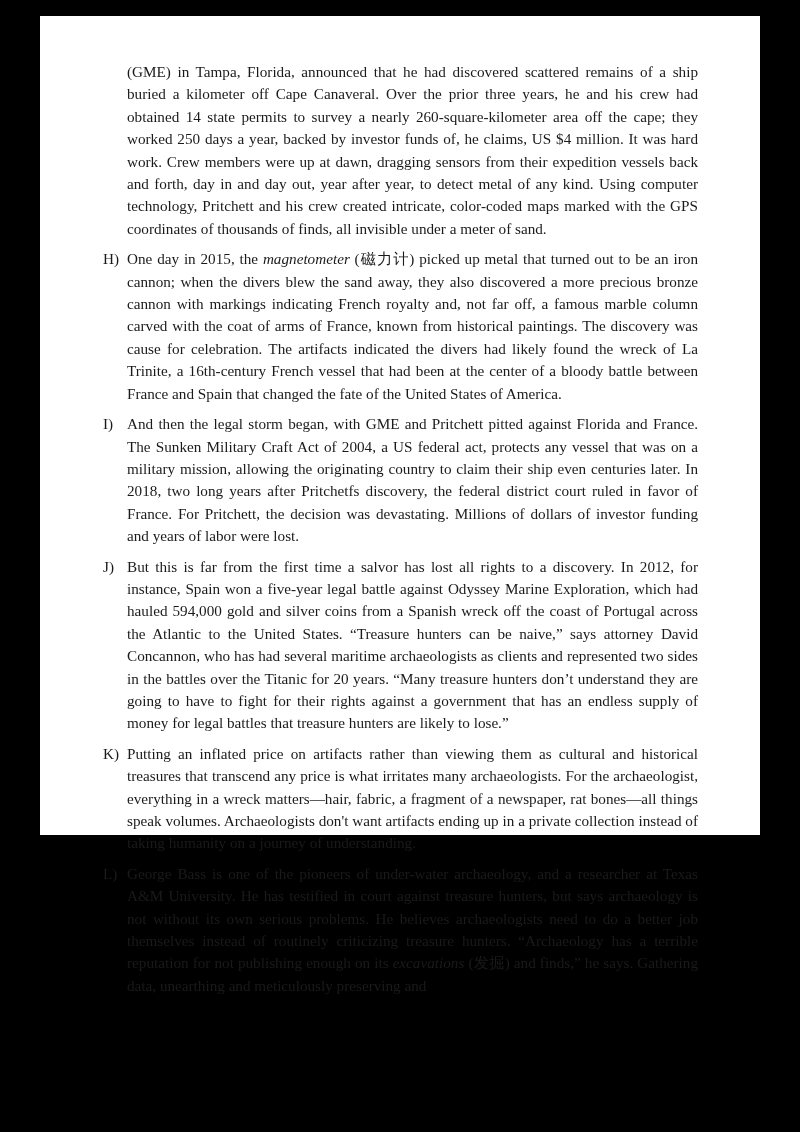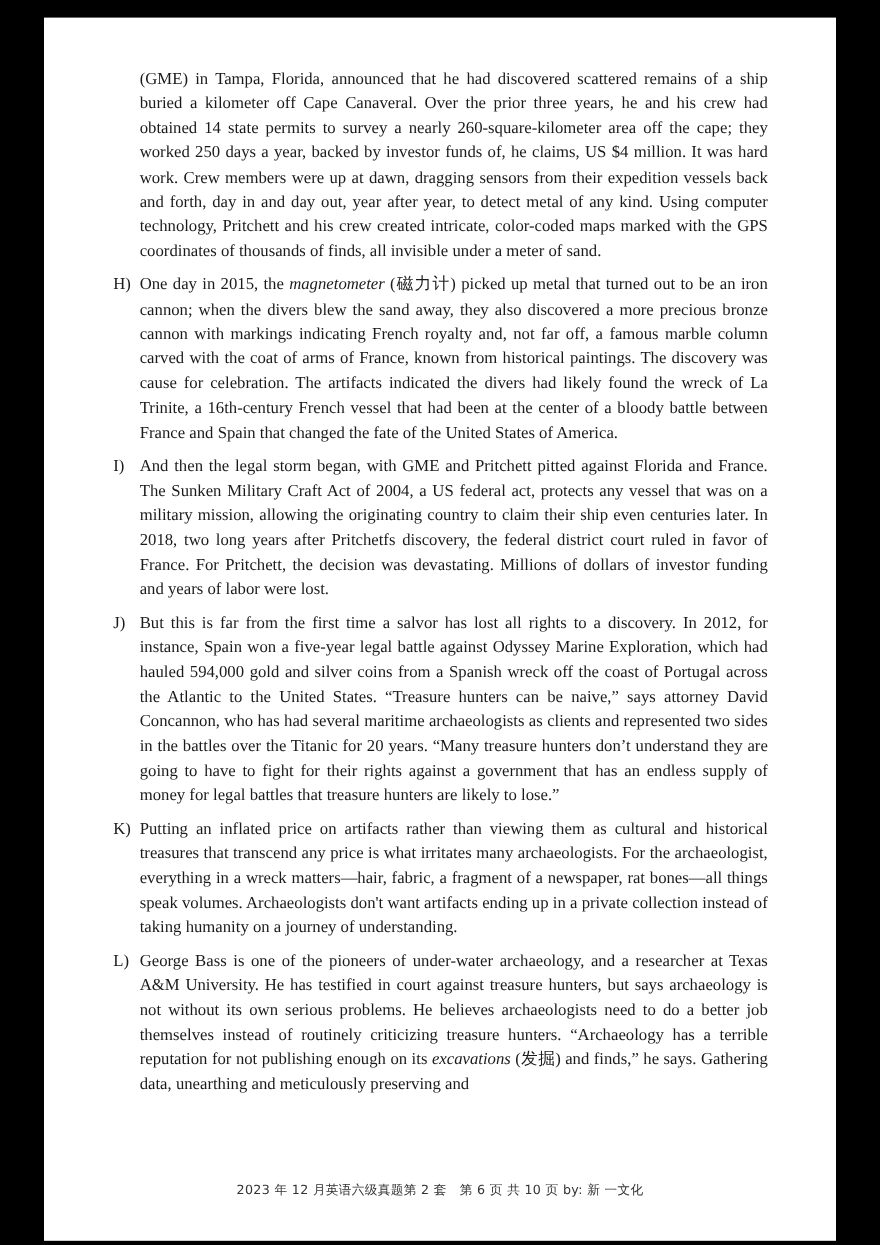--- a/index.html
+++ b/index.html
@@ -3,21 +3,21 @@
 <meta charset="utf-8">
 <style>
   html, body { margin: 0; padding: 0; }
   body {
     width: 800px; height: 1132px; background: #000;
     position: relative; overflow: hidden;
     font-family: "Liberation Serif", "DejaVu Serif", serif;
     color: #1a1a1a;
   }
   .page {
-    position: absolute; left: 40px; top: 16px; width: 720px; height: 1112px;
+    position: absolute; left: 40px; top: 16px; width: 720px; height: 819px;
     background: #fff;
   }
   .content {
     position: absolute; left: 87px; top: 45px; width: 571px;
   }
   .para {
     font-size: 15.2px; line-height: 22.4px; text-align: justify;
     margin: 0 0 8px 0; position: relative;
   }
   .para.cont { margin-bottom: 8px; }
@@ -56,14 +56,13 @@
 
     <p class="para lettered">
       <span class="label">K)</span><span>Putting an inflated price on artifacts rather than viewing them as cultural and historical treasures that transcend any price is what irritates many archaeologists. For the archaeologist, everything in a wreck matters—hair, fabric, a fragment of a newspaper, rat bones—all things speak volumes. Archaeologists don't want artifacts ending up in a private collection instead of taking humanity on a journey of understanding.</span>
     </p>
 
     <p class="para lettered">
       <span class="label">L)</span><span>George Bass is one of the pioneers of under-water archaeology, and a researcher at Texas A&amp;M University. He has testified in court against treasure hunters, but says archaeology is not without its own serious problems. He believes archaeologists need to do a better job themselves instead of routinely criticizing treasure hunters. “Archaeology has a terrible reputation for not publishing enough on its </span><em>excavations</em><span> (发掘) and finds,” he says. Gathering data, unearthing and meticulously preserving and</span>
     </p>
 
   </div>
-  <div class="footer">2023 年 12 月英语六级真题第 2 套　第 6 页 共 10 页 by: 新 一文化</div>
 </div>
 
 </body></html>

